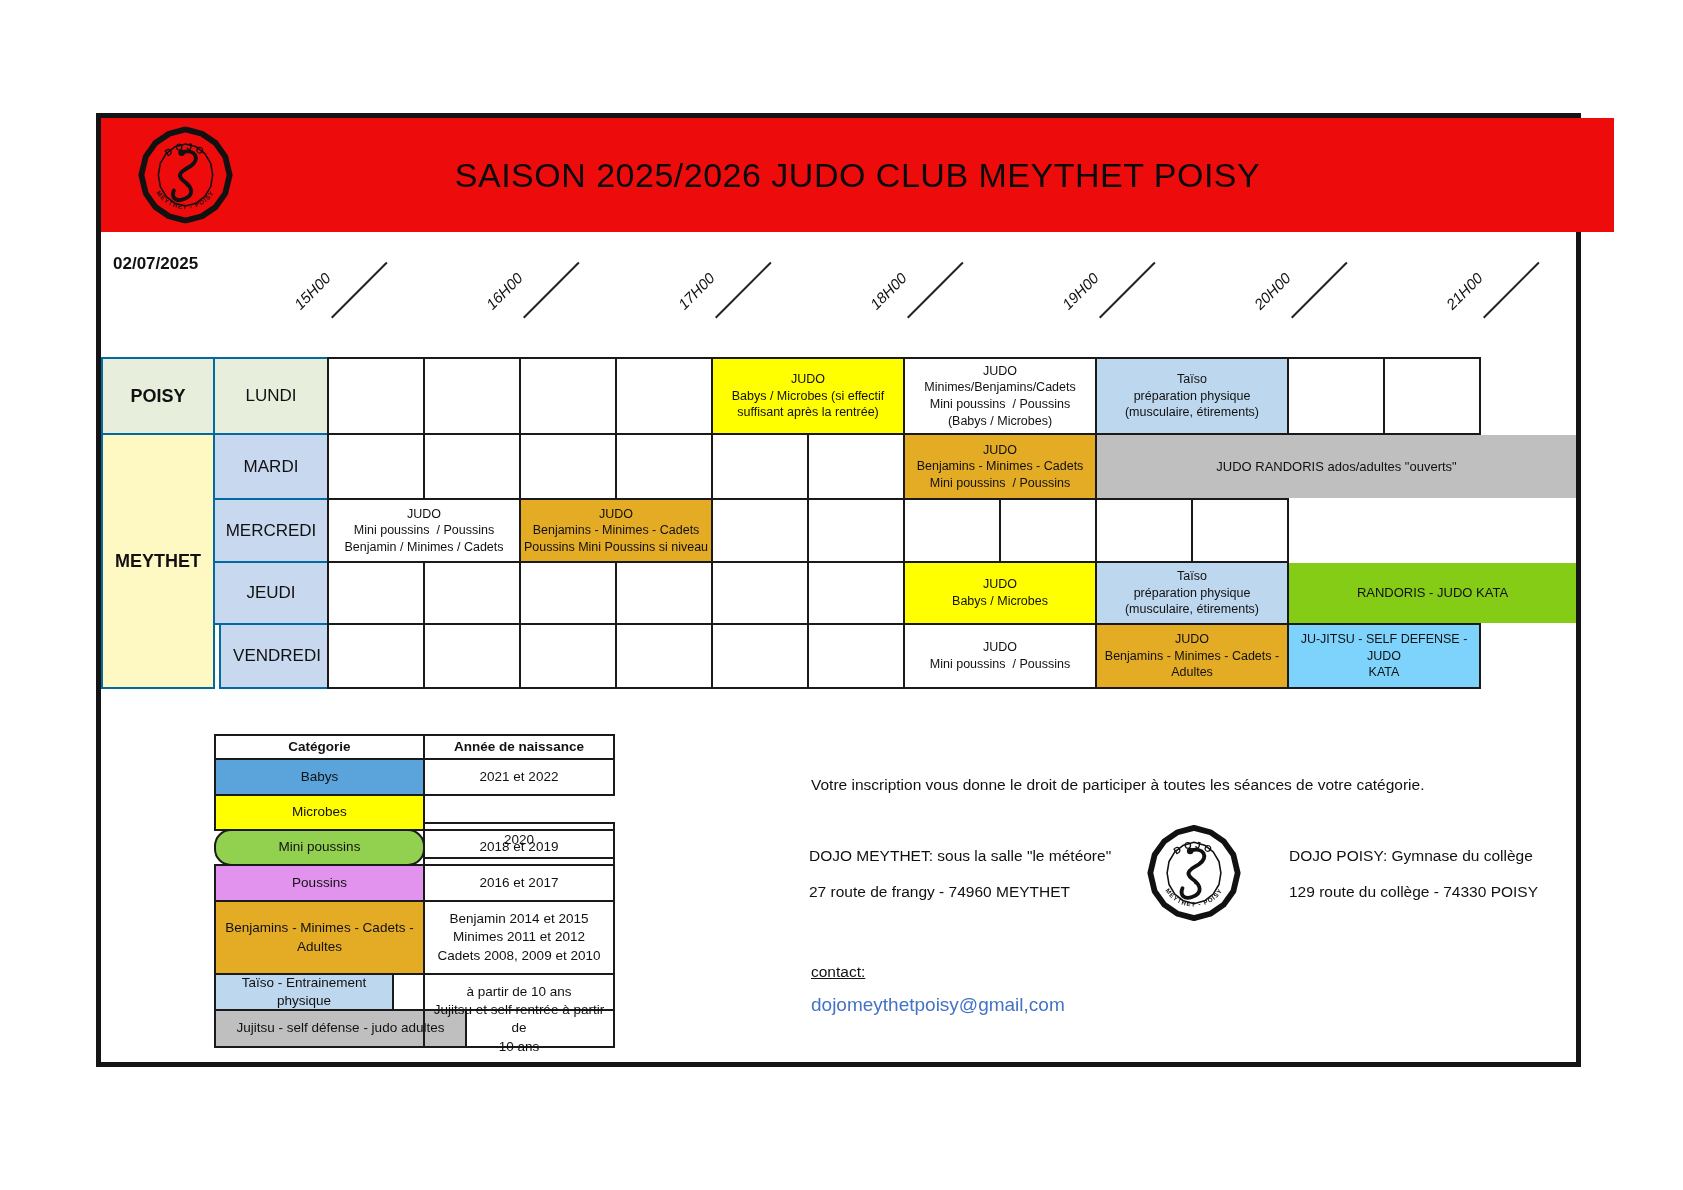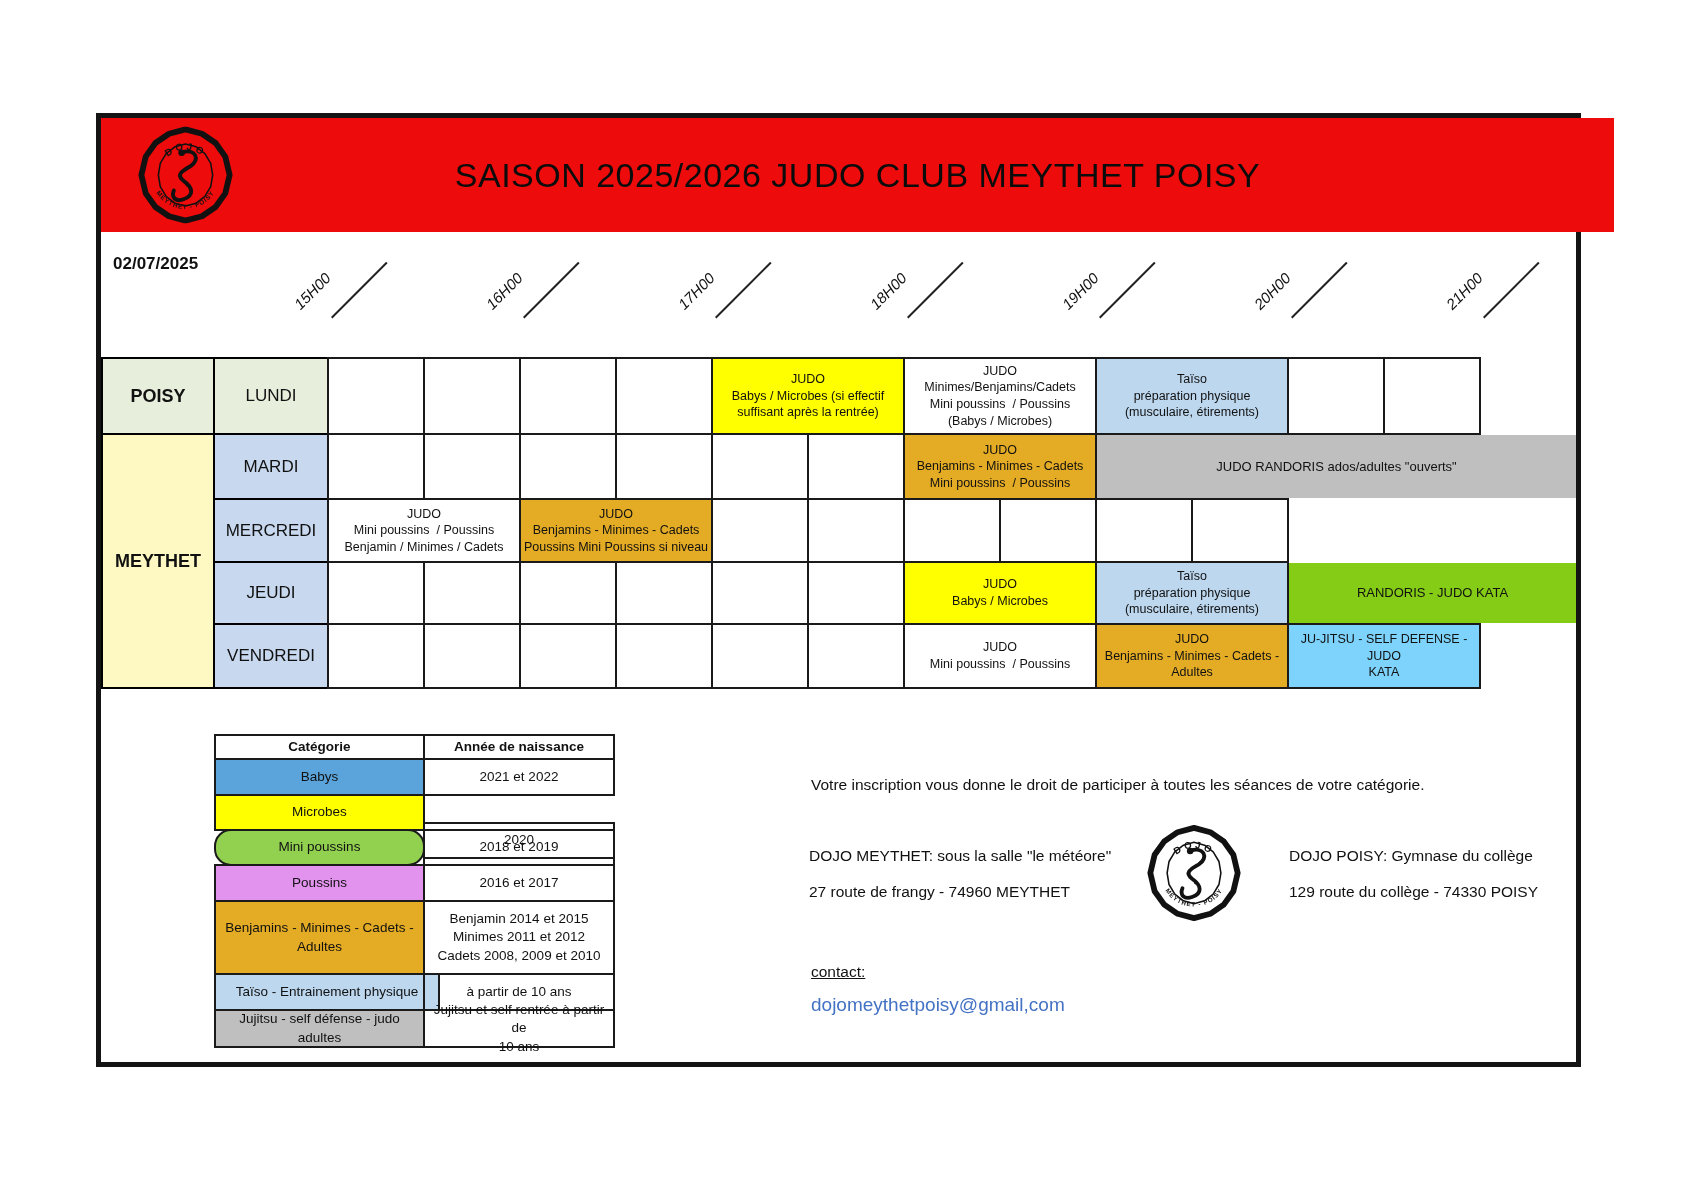--- a/index.html
+++ b/index.html
@@ -18,21 +18,21 @@
   .tlabel{position:absolute;height:20px;line-height:20px;font-size:15px;font-style:italic;font-weight:500;
           transform:rotate(-45deg);transform-origin:0 100%;white-space:nowrap;}
   .tline{position:absolute;width:78px;height:0;border-top:2px solid #222;
          transform:rotate(-45deg);transform-origin:0 0;}
   
   .cell{position:absolute;box-sizing:border-box;border:2px solid #1a1a1a;background:#fff;
         display:flex;flex-direction:column;justify-content:center;align-items:center;
         text-align:center;font-size:12.5px;line-height:1.33;}
   .cell.noborder{border:none;font-size:13px;}
   .cl{white-space:pre-wrap;}
-  .hdrcell{position:absolute;box-sizing:border-box;border:2px solid #000000;
+  .hdrcell{position:absolute;box-sizing:border-box;border:2px solid #0369a1;
            display:flex;justify-content:center;align-items:center;text-align:center;}
   .loc-poisy{left:0;top:239px;width:114px;height:78px;font-size:18px;font-weight:700;}
   .loc-meythet{left:0;top:315px;width:114px;height:256px;font-size:18px;font-weight:700;}
   .day0{left:112px;top:239px;width:116px;height:78px;font-size:17px;}
   .day1{left:112px;top:315px;width:116px;height:67px;font-size:17px;}
   .day2{left:112px;top:380px;width:116px;height:65px;font-size:17px;}
   .day3{left:112px;top:443px;width:116px;height:64px;font-size:17px;}
   .day4{left:112px;top:505px;width:116px;height:66px;font-size:17px;}
   
   .lg-h{font-size:17px;font-weight:600;background:#fff;}
@@ -96,21 +96,21 @@
         <div class="tline" style="left: 1382px; top: 199px;"></div>
       </div>
 
     <div id="schedule">
       <div class="hdrcell loc-poisy" style="background: rgb(231, 239, 220);">POISY</div>
       <div class="hdrcell loc-meythet" style="background: #fef9c3;">MEYTHET</div>
       <div class="hdrcell day0" style="background: rgb(231, 239, 220);">LUNDI</div>
       <div class="hdrcell day1" style="background: rgb(199, 216, 239);">MARDI</div>
       <div class="hdrcell day2" style="background: rgb(199, 216, 239);">MERCREDI</div>
       <div class="hdrcell day3" style="background: rgb(199, 216, 239);">JEUDI</div>
-      <div class="hdrcell day4" style="background: rgb(199, 216, 239);">VENDREDI</div>
+      <div class="hdrcell day4" style="background: rgb(199, 216, 239); margin-left: 6px;">VENDREDI</div>
       <div id="cells-layer">
           <div class="cell" style="left: 226px; top: 239px; width: 98px; height: 78px; background: rgb(255, 255, 255);"></div>
           <div class="cell" style="left: 322px; top: 239px; width: 98px; height: 78px; background: rgb(255, 255, 255);"></div>
           <div class="cell" style="left: 418px; top: 239px; width: 98px; height: 78px; background: rgb(255, 255, 255);"></div>
           <div class="cell" style="left: 514px; top: 239px; width: 98px; height: 78px; background: rgb(255, 255, 255);"></div>
           <div class="cell" style="left: 610px; top: 239px; width: 194px; height: 78px; background: rgb(255, 255, 0);">
             <div class="cl">JUDO</div>
             <div class="cl">Babys / Microbes (si effectif</div>
             <div class="cl">suffisant après la rentrée)</div>
           </div>
@@ -227,27 +227,27 @@
           </div>
           <div class="lgcell" style="left: 113px; top: 782px; width: 211px; height: 75px; background: rgb(228, 171, 37);">
             <div class="cl">Benjamins - Minimes - Cadets -</div>
             <div class="cl">Adultes</div>
           </div>
           <div class="lgcell" style="left: 322px; top: 782px; width: 192px; height: 75px;">
             <div class="cl">Benjamin 2014 et 2015</div>
             <div class="cl">Minimes 2011 et 2012</div>
             <div class="cl">Cadets 2008, 2009 et 2010</div>
           </div>
-          <div class="lgcell" style="left: 113px; top: 855px; width: 226px; height: 38px; background: rgb(189, 215, 238);">
+          <div class="lgcell" style="left: 113px; top: 855px; width: 180px; height: 38px; background: rgb(189, 215, 238);">
             <div class="cl">Taïso - Entrainement physique</div>
           </div>
           <div class="lgcell" style="left: 322px; top: 855px; width: 192px; height: 38px;">
             <div class="cl">à partir de 10 ans</div>
           </div>
-          <div class="lgcell" style="left: 113px; top: 891px; width: 211px; height: 39px; background: rgb(191, 191, 191);">
+          <div class="lgcell" style="left: 113px; top: 891px; width: 253px; height: 39px; background: rgb(191, 191, 191);">
             <div class="cl">Jujitsu - self défense - judo adultes</div>
           </div>
           <div class="lgcell" style="left: 322px; top: 891px; width: 192px; height: 39px;">
             <div class="cl">Jujitsu et self rentrée à partir de</div>
             <div class="cl">10 ans</div>
           </div>
         </div>
     </div>
 
     <div class="itext" style="left:710px;top:658px">Votre inscription vous donne le droit de participer à toutes les séances de votre catégorie.</div>

